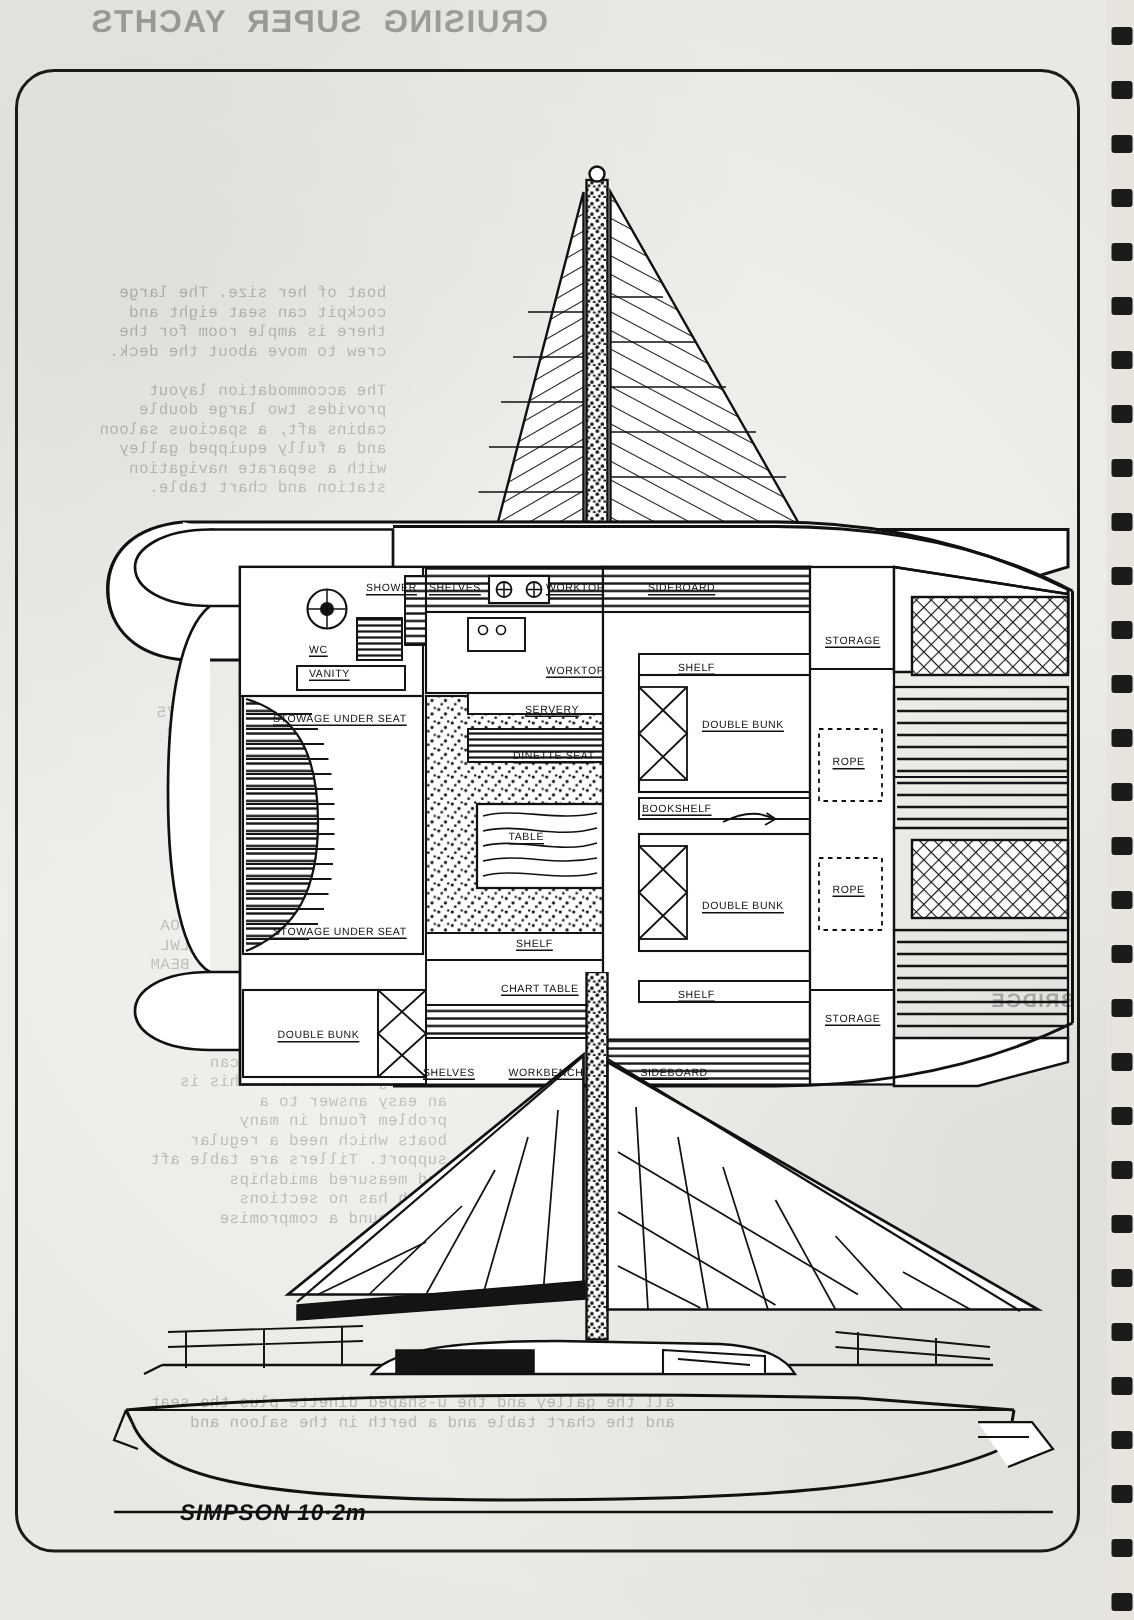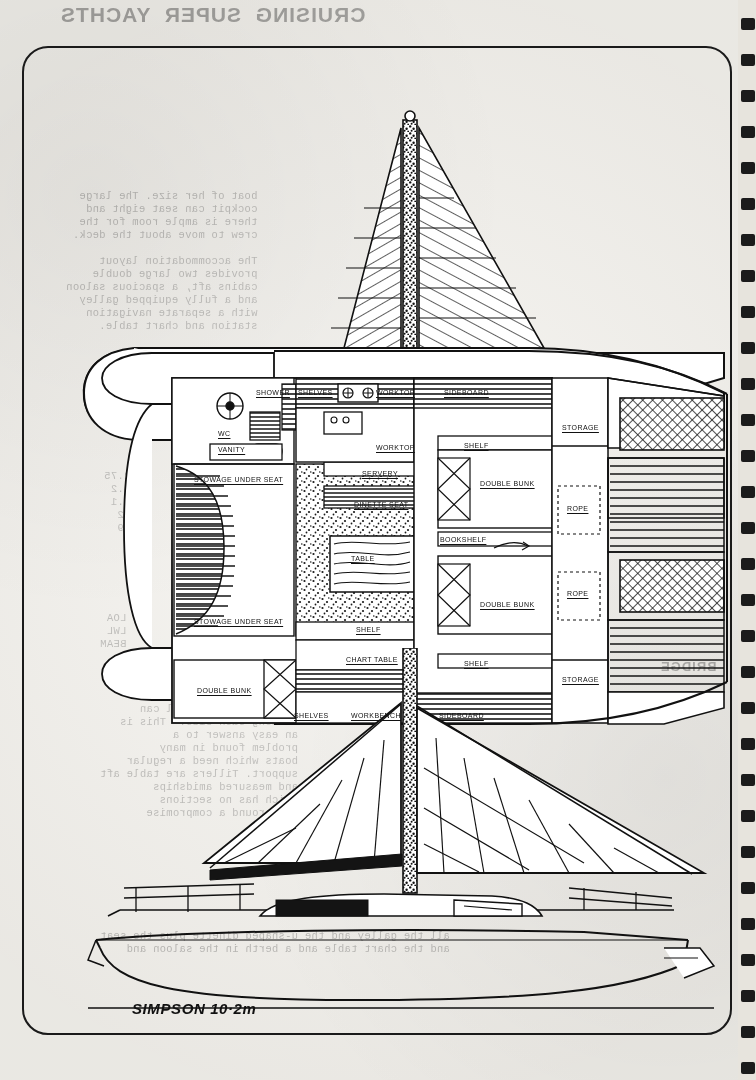--- a/index.html
+++ b/index.html
@@ -62,21 +62,21 @@
   .ghost.big {
     font-family: "Liberation Sans", sans-serif;
     font-weight: bold;
     font-size: 21px;
     letter-spacing: 1px;
     color: rgba(35,35,35,0.38);
   }
   
   #frame {
     position: absolute;
-    left: 22px;
+    left: 10px;
     top: 46px;
     width: 706px;
     height: 985px;
     border: 2.5px solid #1a1a1a;
     border-radius: 26px;
     background: transparent;
     overflow: hidden;
   }
   #plan-svg, #profile-svg {
     position: absolute;

